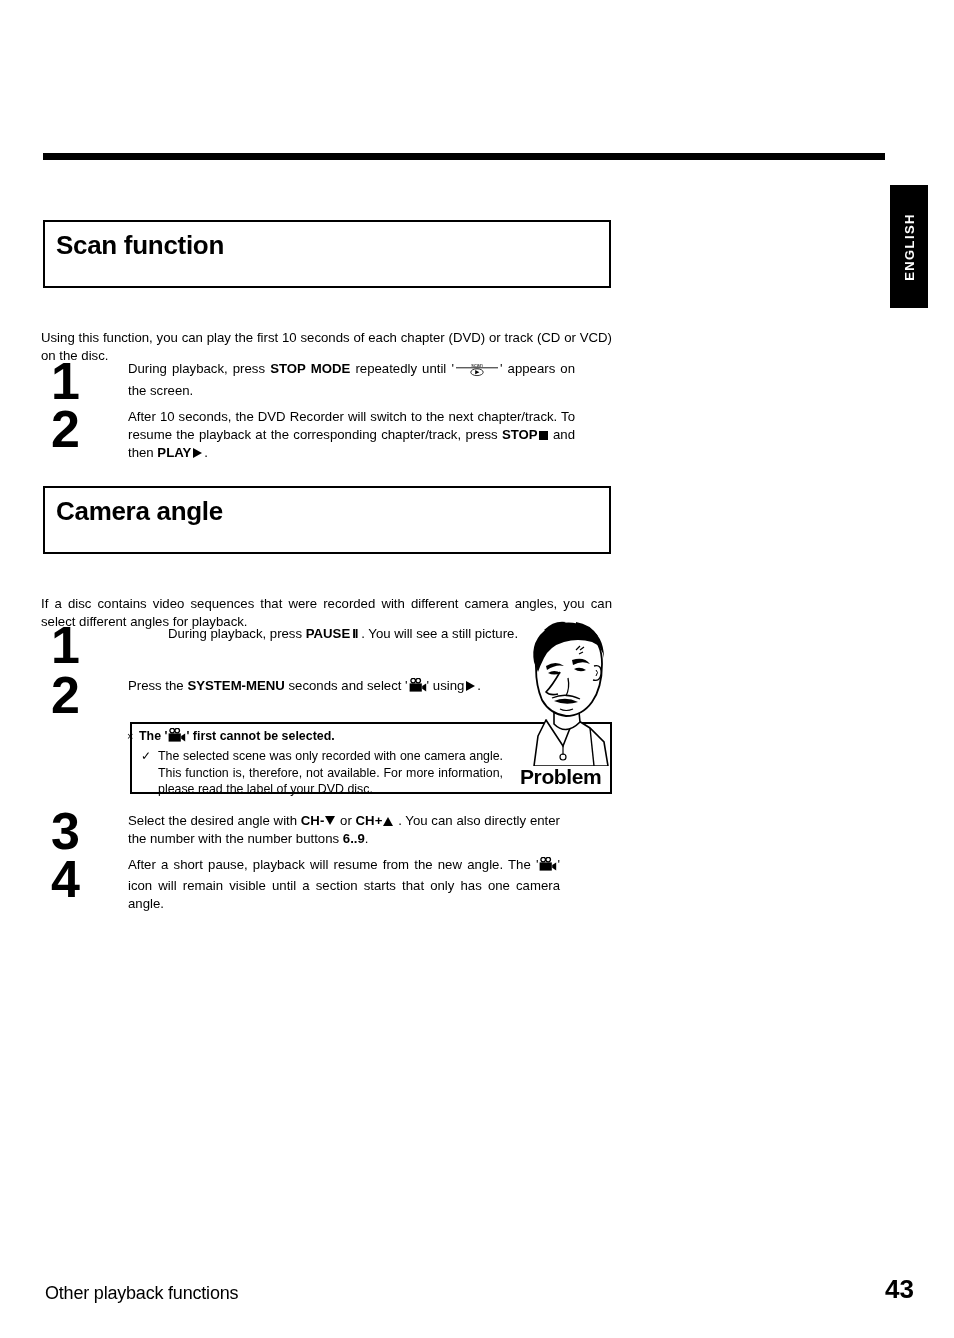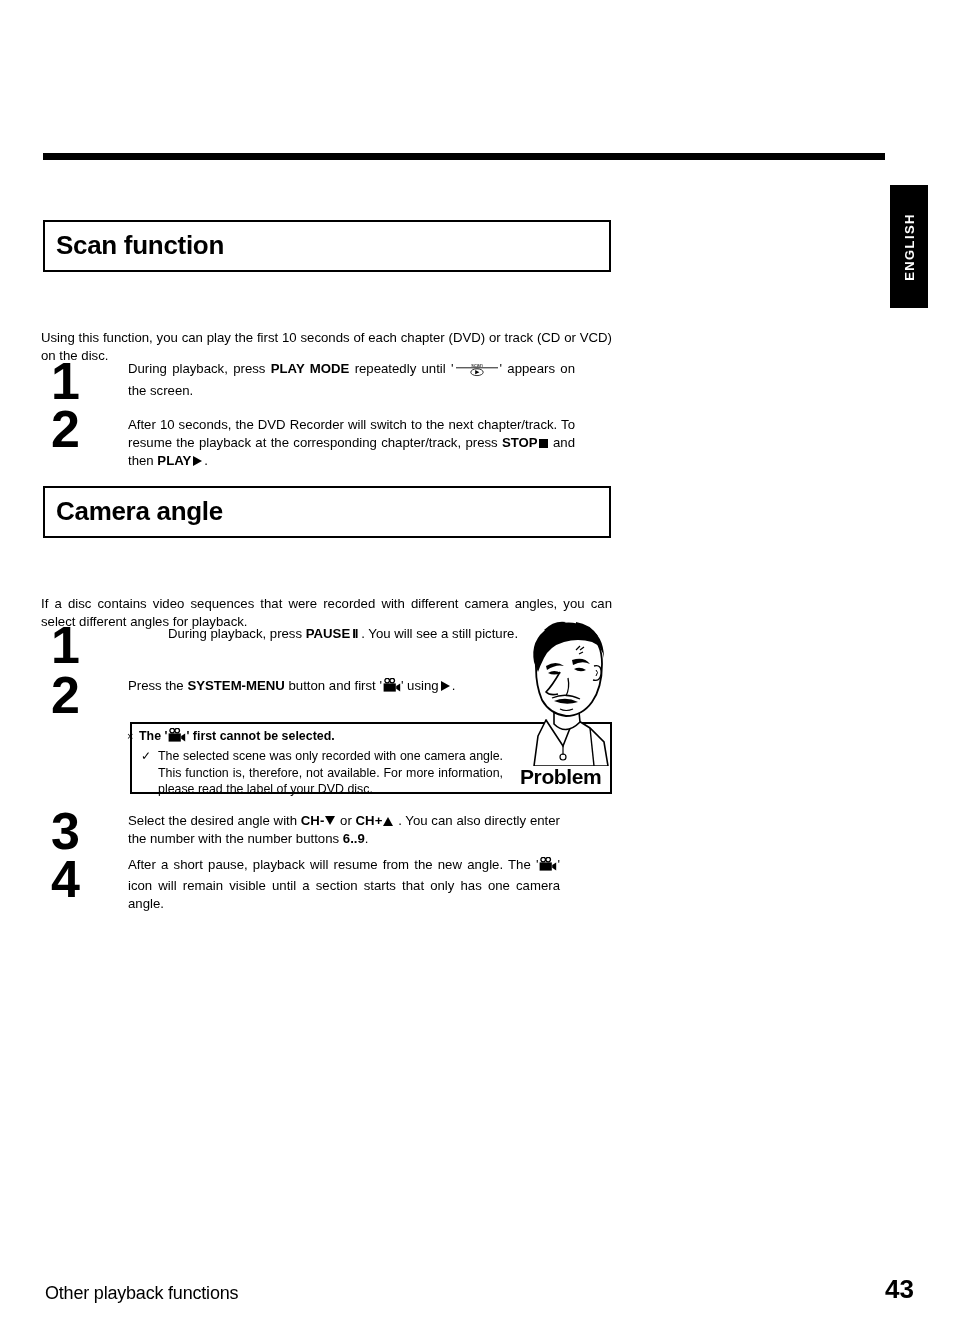--- a/index.html
+++ b/index.html
@@ -53,21 +53,21 @@
     left: 43px;
     width: 568px;
     border: 2.5px solid #000;
     box-sizing: border-box;
     background: #fff;
   }
   .section-head-title {
     font-size: 26px;
     font-weight: bold;
     letter-spacing: -0.3px;
-    padding: 9px 0 11px 11px;
+    padding: 9px 0 27px 11px;
     line-height: 1.08;
   }
   #head-scan   { top: 220px; }
   #head-camera { top: 486px; }
 
   
   .intro {
     position: absolute;
     left: 41px;
     width: 571px;
@@ -101,21 +101,21 @@
     left: 85px;
     font-size: 13.2px;
     line-height: 18px;
     text-align: justify;
   }
 
   
   #step-s1 { left: 43px; top: 358px; }
   #step-s1 .step-body { top: 2px; width: 447px; }
   #step-s2 { left: 43px; top: 406px; }
-  #step-s2 .step-body { top: 2px; width: 447px; margin-top: 8px; }
+  #step-s2 .step-body { top: 2px; width: 447px; }
 
   
   #step-c1 { left: 43px; top: 622px; }
   #step-c1 .step-body { top: 3px; width: 430px; text-align: center; }
   #step-c2 { left: 43px; top: 672px; }
   #step-c2 .step-body { top: 5px; width: 430px; text-align: left; }
   #step-c3 { left: 43px; top: 808px; }
   #step-c3 .step-body { top: 4px; width: 432px; }
   #step-c4 { left: 43px; top: 856px; }
   #step-c4 .step-body { top: 0; width: 432px; }
@@ -262,21 +262,21 @@
 <div class="section-head" id="head-scan">
   <div class="section-head-title">Scan function</div>
 </div>
 
 <div class="intro" id="intro-scan">Using this function, you can play the first 10 seconds of each chapter (DVD) or track (CD or VCD) on the disc.</div>
 
 <div class="step" id="step-s1">
   <div class="step-num">1</div>
   <div class="step-body">
     <span>During playback, press</span>
-    <b>PLAY MODE</b>
+    <b>STOP MODE</b>
     <span>repeatedly until '</span><span class="icon-scan"><svg width="44" height="17" viewBox="0 0 44 17">
           <text x="22" y="6.5" font-family="'Liberation Sans',sans-serif" font-size="5.4" text-anchor="middle" fill="#000">scan</text>
           <line x1="1" y1="7.8" x2="43" y2="7.8" stroke="#000" stroke-width="0.9"></line>
           <ellipse cx="22" cy="12.2" rx="6.2" ry="3.4" fill="none" stroke="#000" stroke-width="0.8"></ellipse>
           <polygon points="20.2,10.1 24.4,12.2 20.2,14.3" fill="#000"></polygon>
         </svg></span><span>' appears on the screen.</span>
   </div>
 </div>
 
 <div class="step" id="step-s2">
@@ -302,21 +302,21 @@
     <b>PAUSE</b><span class="glyph-pause">II</span>
     <span>. You will see a still picture.</span>
   </div>
 </div>
 
 <div class="step" id="step-c2">
   <div class="step-num">2</div>
   <div class="step-body">
     <span>Press the</span>
     <b>SYSTEM-MENU</b>
-    <span>button and first '</span><span class="icon-camera"><svg width="19" height="15" viewBox="0 0 19 15">
+    <span>seconds and select '</span><span class="icon-camera"><svg width="19" height="15" viewBox="0 0 19 15">
           <circle cx="5.2" cy="2.6" r="2.3" fill="none" stroke="#000" stroke-width="1.3"></circle>
           <circle cx="10.2" cy="2.6" r="2.3" fill="none" stroke="#000" stroke-width="1.3"></circle>
           <rect x="1.6" y="5.4" width="12.2" height="8.2" fill="#000"></rect>
           <polygon points="14.2,8 18.2,5.4 18.2,13.4 14.2,10.8" fill="#000"></polygon>
         </svg></span><span>' using</span><span class="glyph-play"></span><span>.</span>
   </div>
 </div>
 
 <div class="problem-box">
   <div class="problem-line problem-q">

